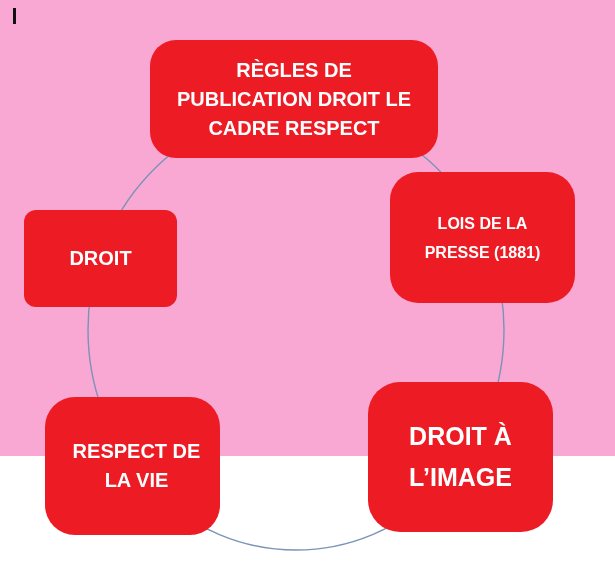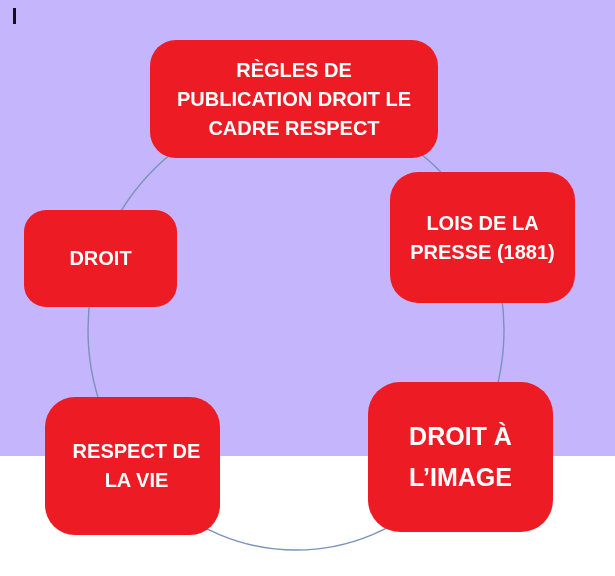--- a/index.html
+++ b/index.html
@@ -8,21 +8,21 @@
     width: 615px;
     height: 576px;
     background: #ffffff;
     overflow: hidden;
     font-family: "Liberation Sans", "DejaVu Sans", sans-serif;
   }
   .stage {
     position: relative;
     width: 615px;
     height: 456px;
-    background: #c4b5fd;
+    background: #f9a8d4;
   }
   .connector-svg {
     position: absolute;
     left: 0;
     top: 0;
     width: 615px;
     height: 576px;
     z-index: 0;
   }
   .caret {
@@ -54,26 +54,26 @@
   .node-top {
     left: 150px; top: 40px;
     width: 288px; height: 118px;
     border-radius: 26px;
     font-size: 20px; line-height: 29px;
   }
   .node-right {
     left: 390px; top: 172px;
     width: 185px; height: 131px;
     border-radius: 28px;
-    font-size: 20px; line-height: 29px;
+    font-size: 16px; line-height: 29px;
   }
   .node-left {
     left: 24px; top: 210px;
     width: 153px; height: 97px;
-    border-radius: 22px;
+    border-radius: 12px;
     font-size: 20px; line-height: 29px;
   }
   .node-bottomleft {
     left: 45px; top: 397px;
     width: 175px; height: 138px;
     border-radius: 30px;
     font-size: 20px; line-height: 29px;
   }
   .node-bottomright {
     left: 368px; top: 382px;

